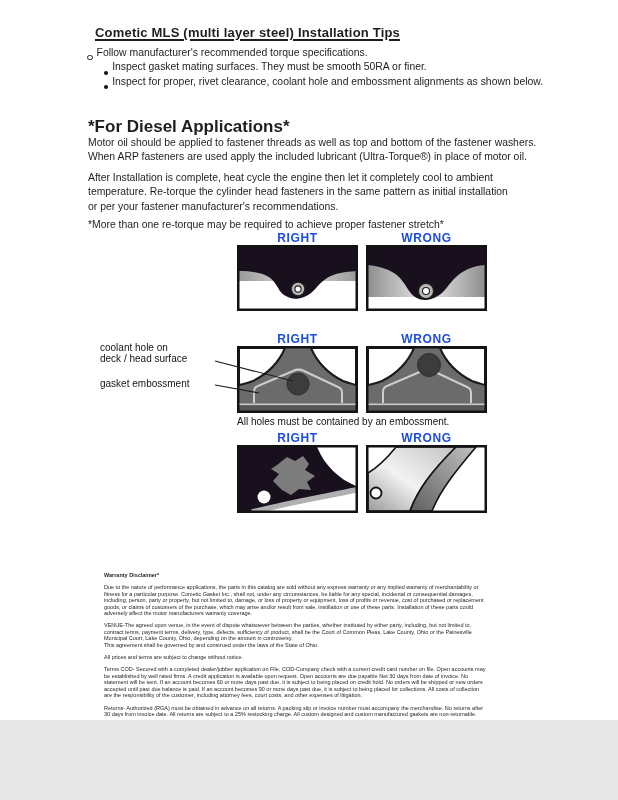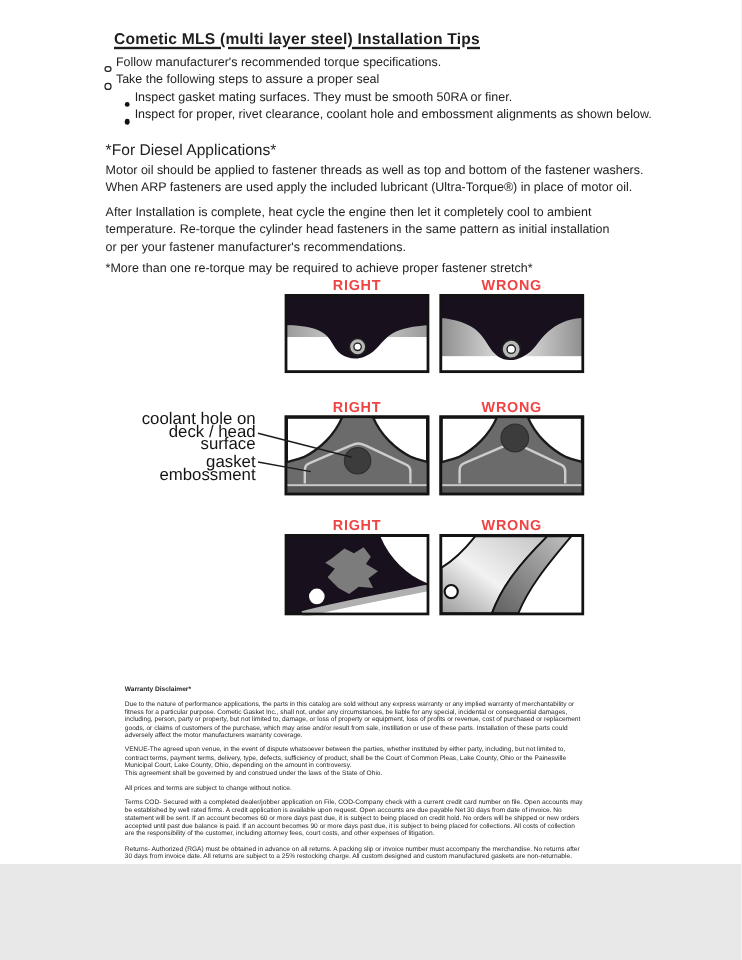--- a/index.html
+++ b/index.html
@@ -6,48 +6,44 @@
   .doc{position:relative;width:618px;height:720px;background:#ffffff;overflow:hidden;
        font-family:"Liberation Sans",sans-serif;color:#1e1e1e;}
   .abs{position:absolute;}
   .title{font-size:13px;font-weight:bold;text-decoration:underline;text-underline-offset:2px;
          text-decoration-thickness:1.5px;letter-spacing:.2px;margin:0;}
   .body-text{font-size:10.4px;line-height:14.4px;}
   .bullet{display:flex;align-items:flex-end;}
   .mk-o{width:3.6px;height:3.6px;border:1px solid #222;border-radius:50%;margin:4.6px 4px 0 0;flex:none;}
   .mk-f{width:4.2px;height:4.2px;background:#111;border-radius:50%;margin:4.4px 4px 0 0;flex:none;}
   .sub{margin-left:17px;}
-  .dhead{font-size:12px;font-weight:700;letter-spacing:.6px;color:#ef4444;}
+  .dhead{font-size:12px;font-weight:700;letter-spacing:.6px;color:#1d4ed8;}
   .dlabels{width:250px;display:flex;}
   .dlabels span{width:121px;text-align:center;}
   .dlabels span+span{margin-left:8px;}
   .caption{font-size:10px;line-height:11px;color:#141414;}
-  .side-label{font-size:14px;line-height:10.5px;text-align:right;color:#141414;}
-  .bheading{font-size:13px;font-weight:normal;margin:0;}
+  .side-label{font-size:10px;line-height:10.5px;text-align:left;color:#141414;}
+  .bheading{font-size:17px;font-weight:bold;margin:0;}
   .legal{width:414px;font-size:5.5px;line-height:6.4px;color:#262626;}
   .legal p{margin:0 0 6px 0;}
   .legal .lh{font-weight:bold;}
   .cgcode{font-size:16px;color:#262626;letter-spacing:.3px;}
   svg{display:block;}
 </style>
 </head>
 <body>
 
 <div class="doc">
 
   <h1 class="abs title" style="left:95px;top:25px;">Cometic MLS (multi layer steel) Installation Tips</h1>
 
   <div class="abs body-text" style="left:87px;top:46px;width:470px;">
     <div class="bullet">
         <span class="mk-o"></span>
         <span>Follow manufacturer's recommended torque specifications.</span>
-      </div>
-    <div class="bullet">
-        <span class="mk-o"></span>
-        <span>Take the following steps to assure a proper seal</span>
       </div>
     <div class="bullet sub">
         <span class="mk-f"></span>
         <span>Inspect gasket mating surfaces.  They must be smooth 50RA or finer.</span>
       </div>
     <div class="bullet sub">
         <span class="mk-f"></span>
         <span>Inspect for proper, rivet clearance, coolant hole and embossment alignments as shown below.</span>
       </div>
   </div>
@@ -128,20 +124,21 @@
       <path d="M2,2 L48,2 C42,16 30,28 16,35 C11,37 6,38 2,39 Z" fill="#ffffff" stroke="#1a1a1a" stroke-width="2"></path>
       <path d="M119,2 L74,2 C80,16 92,28 106,35 C111,37 116,38 119,39 Z" fill="#ffffff" stroke="#1a1a1a" stroke-width="2"></path>
       <path d="M17,57 L17,46 C17,43 18,41 21,40 L56,25 C60,23 63,23 67,25 L101,41 C104,42 105,44 105,47 L105,57" fill="none" stroke="#cdcdcd" stroke-width="2"></path>
       <rect x="2" y="57.5" width="117" height="1.6" fill="#c9c9c9"></rect>
       <rect x="2" y="59.5" width="117" height="5.2" fill="#565656"></rect>
       <circle cx="63" cy="19" r="11.5" fill="#3c3c3c" stroke="#303030" stroke-width="1"></circle>
       <rect x="1.25" y="1.25" width="118.5" height="64.5" fill="none" stroke="#131313" stroke-width="2.5"></rect>
     </svg>
   </div>
 
+  <div class="abs caption" style="left:237px;top:416px;">All holes must be contained by an embossment.</div>
 
   <div class="abs dlabels dhead" style="left:237px;top:431px;">
     <span>RIGHT</span>
     <span>WRONG</span>
   </div>
 
   <div class="abs" style="left:237px;top:445px;">
     <svg width="121" height="68" viewBox="0 0 121 68">
       <rect x="0" y="0" width="121" height="68" fill="#ffffff"></rect>
       <path d="M2,2 L80,2 C88,21 102,34 119,41 L119,47 C80,50 45,57 17,66 L2,66 Z" fill="#18101c"></path>

